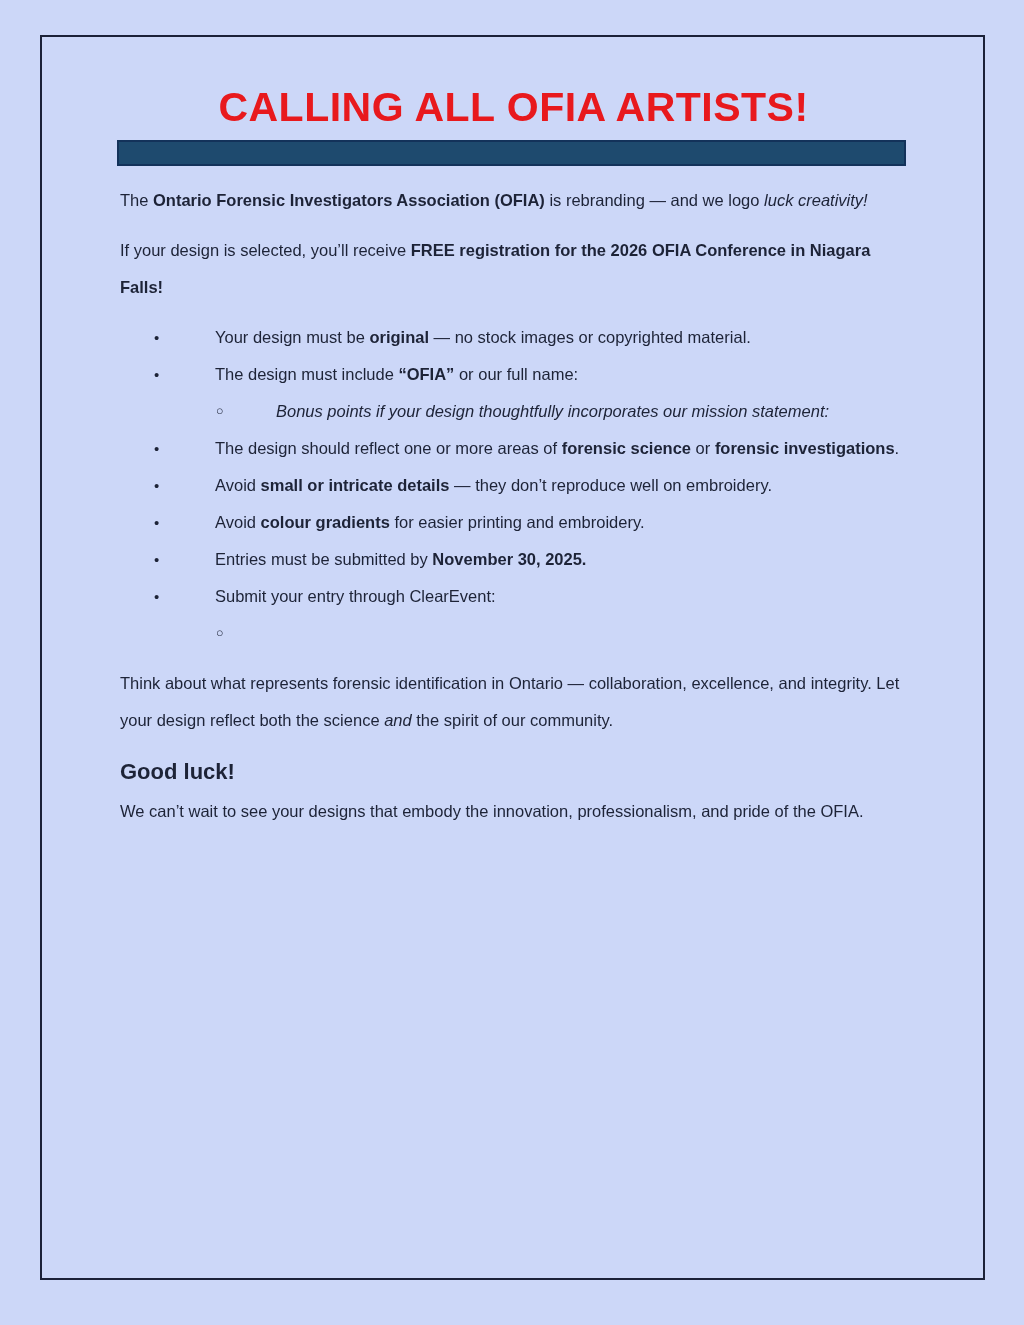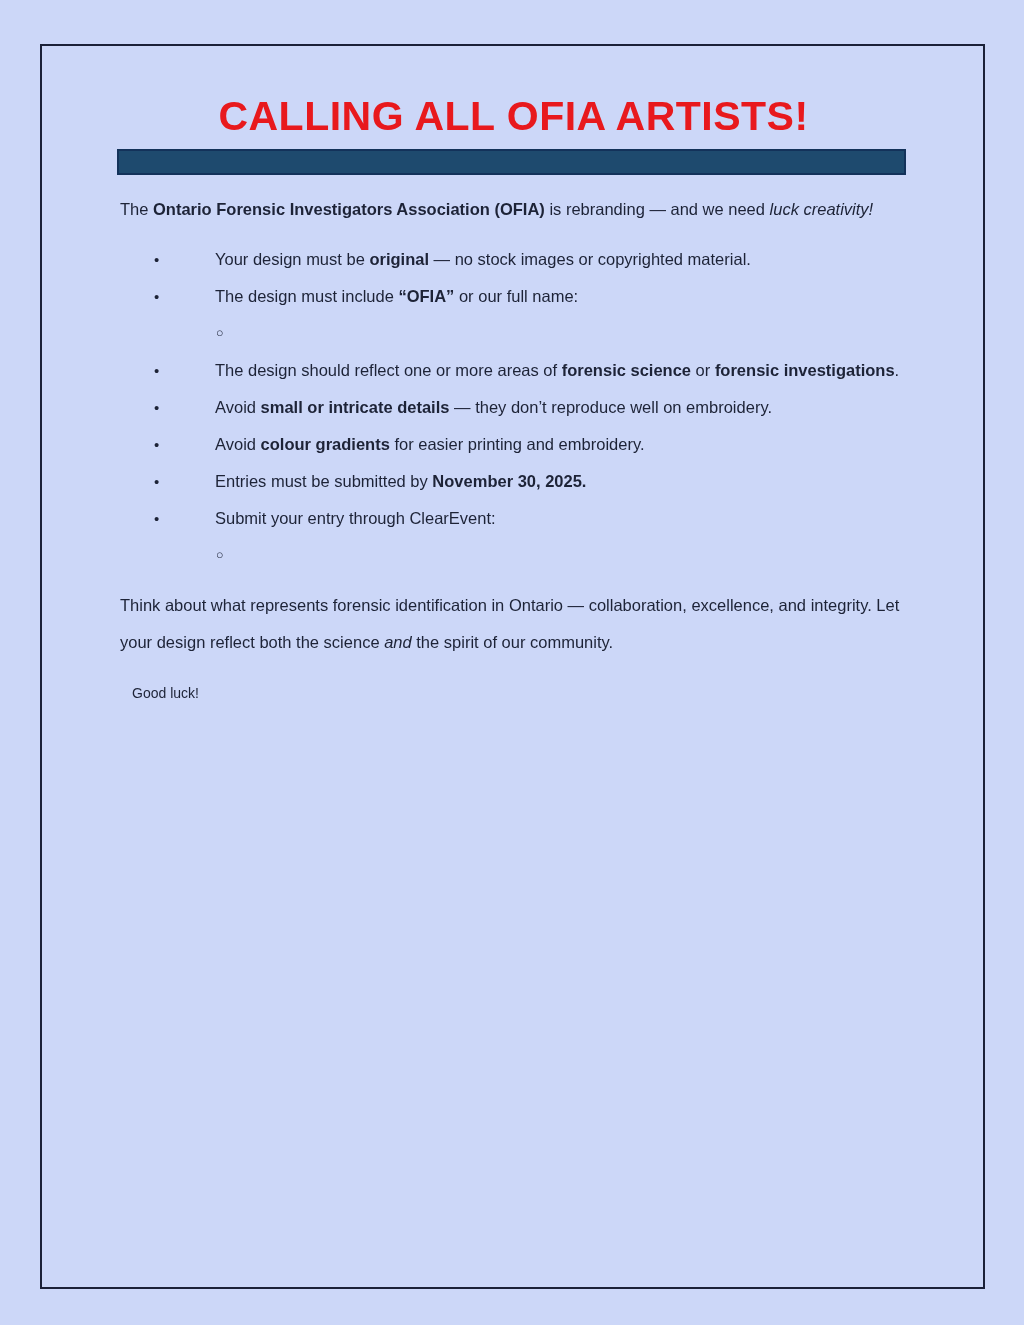--- a/index.html
+++ b/index.html
@@ -14,21 +14,21 @@
   *{box-sizing:border-box;}
   html,body{margin:0;padding:0;}
   body{
     width:1024px;height:1325px;position:relative;
     background:var(--background);
     font-family:"Liberation Sans",sans-serif;
     color:var(--text);
     -webkit-font-smoothing:antialiased;
   }
   .frame{
-    position:absolute;left:40px;top:44px;width:945px;height:1245px;
+    position:absolute;left:40px;top:35px;width:945px;height:1245px;
     border:2px solid var(--frame_border);
     padding:24px 76px 0 78px;
   }
   .title{
     margin:24px 0 0;text-align:center;
     font-size:41px;line-height:44px;font-weight:900;letter-spacing:.5px;
     color:var(--accent_red);
   }
   .navy-bar{
     margin-top:11px;margin-left:-3px;
@@ -53,54 +53,55 @@
   .marker{
     flex:0 0 auto;width:27px;margin-left:34px;
     font-size:15px;line-height:37px;
   }
   .row.lvl2 .marker{margin-left:96px;width:26px;font-size:12.5px;line-height:37px;}
   .rtext{flex:1 1 auto;margin-left:34px;}
   .b{font-weight:700;}
   .i{font-style:italic;}
   a.doclink{color:var(--link_purple);text-decoration:underline;text-underline-offset:3px;cursor:pointer;}
   .goodluck{
-    font-size:14px;line-height:37px;font-weight:400;
-    margin:14px 12px 0;
+    font-size:22px;line-height:37px;font-weight:700;
+    margin:14px 0 0;
   }
   .para.closing{margin-top:3px;}
 </style>
 </head>
 <body>
 
 <div class="frame">
 
   <h1 class="title">CALLING ALL OFIA ARTISTS!</h1>
 
   <div class="navy-bar"></div>
 
-  <p class="para first"><span>The </span><span class="b">Ontario Forensic Investigators Association (OFIA)</span><span> is rebranding — and we need </span><span class="i">luck creativity!</span></p>
+  <p class="para first"><span>The </span><span class="b">Ontario Forensic Investigators Association (OFIA)</span><span> is rebranding — and we logo </span><span class="i">luck creativity!</span></p>
 
 
+  <p class="para"><span>If your design is selected, you’ll receive </span><span class="b">FREE registration for the 2026 OFIA Conference in Niagara Falls!</span></p>
 
 
   <div class="list">
 
     <div class="row lvl1">
       <span class="marker">•</span>
       <div class="rtext"><span>Your design must be </span><span class="b">original</span><span> — no stock images or copyrighted material.</span></div>
     </div>
 
     <div class="row lvl1">
       <span class="marker">•</span>
       <div class="rtext"><span>The design must include </span><span class="b">“OFIA”</span><span> or our full name:</span><br></div>
     </div>
 
     <div class="row lvl2">
       <span class="marker">○</span>
-      <div class="rtext"><br></div>
+      <div class="rtext"><span class="i">Bonus points if your design thoughtfully incorporates our mission statement:</span><br></div>
     </div>
 
     <div class="row lvl1">
       <span class="marker">•</span>
       <div class="rtext"><span>The design should reflect one or more areas of </span><span class="b">forensic science</span><span> or </span><span class="b">forensic investigations</span><span>.</span></div>
     </div>
 
     <div class="row lvl1">
       <span class="marker">•</span>
       <div class="rtext"><span>Avoid </span><span class="b">small or intricate details</span><span> — they don’t reproduce well on embroidery.</span></div>
@@ -124,14 +125,15 @@
     <div class="row lvl2">
       <span class="marker">○</span>
     </div>
 
   </div>
 
   <p class="para"><span>Think about what represents forensic identification in Ontario — collaboration, excellence, and integrity. Let your design reflect both the science </span><span class="i">and</span><span> the spirit of our community.</span></p>
 
   <h2 class="goodluck">Good luck!</h2>
 
+  <p class="para closing"><span>We can’t wait to see your designs that embody the innovation, professionalism, and pride of the OFIA.</span></p>
 
 </div>
 
 </body></html>

